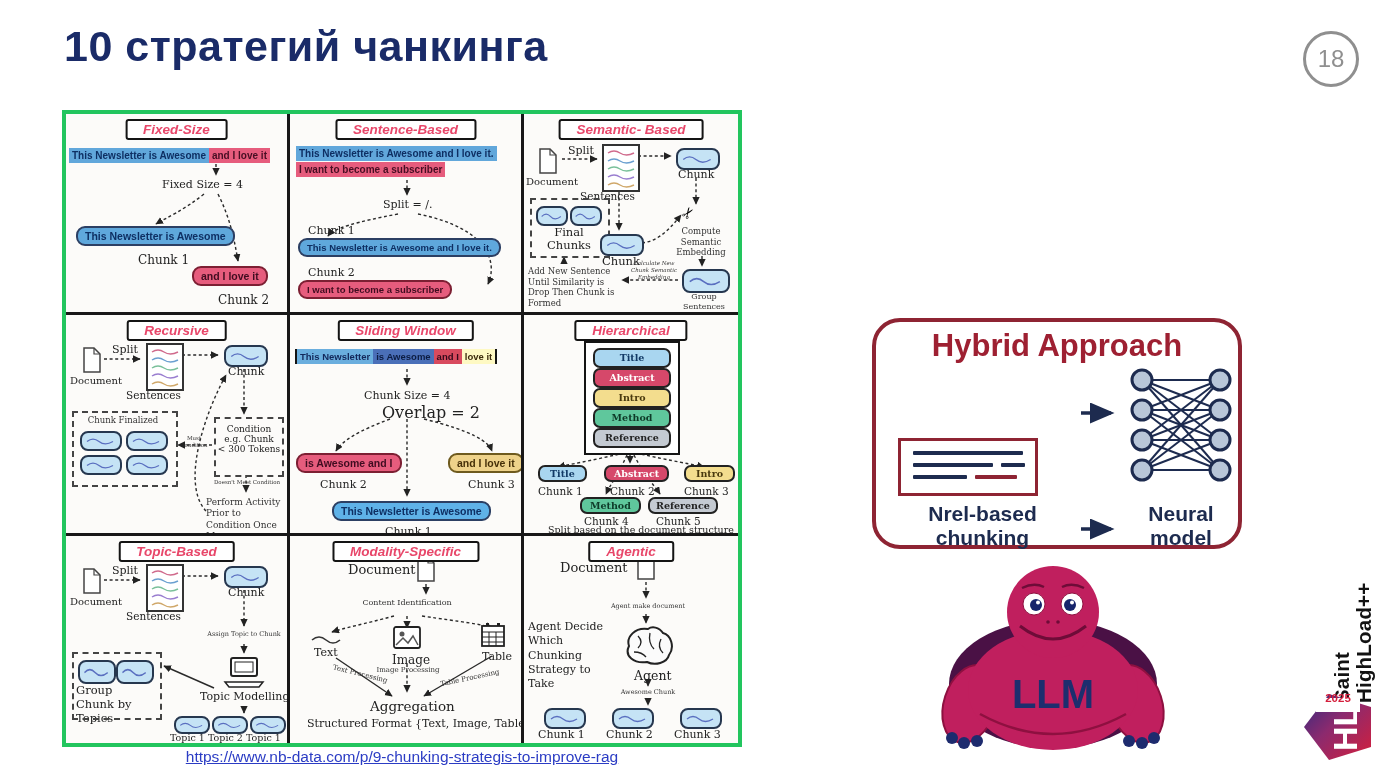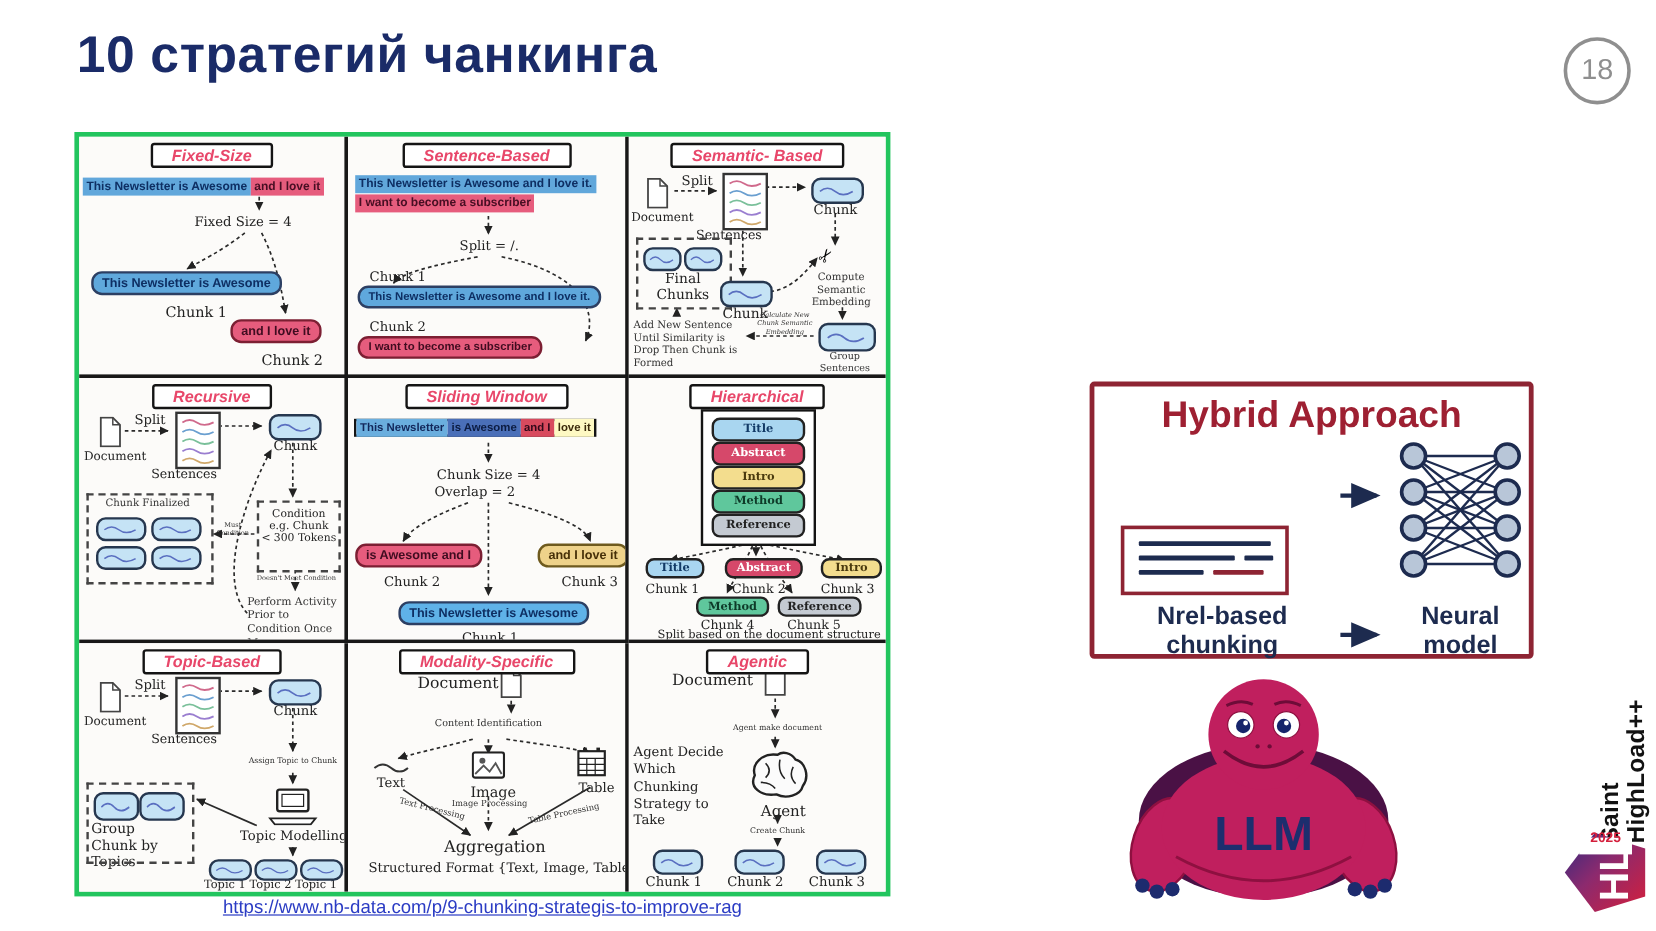--- a/index.html
+++ b/index.html
@@ -45,21 +45,21 @@
   .spill{border:2px solid #222;border-radius:7px;font-family:"DejaVu Serif",serif;font-weight:bold;
          text-align:center;position:absolute;white-space:nowrap;z-index:2;}
   .icon{position:absolute;z-index:2;}
 
   
   .url-wrap{position:absolute;left:62px;top:748px;width:680px;text-align:center;}
   .url-link{font-size:15.5px;color:#2b3cc4;text-decoration:underline;cursor:pointer;}
 
   
   .hybrid-card{position:absolute;left:872px;top:318px;width:370px;height:231px;box-sizing:border-box;
-               border:4px solid #8e2433;border-radius:4px;background:#fff;margin-left:36px;}
+               border:4px solid #8e2433;border-radius:28px;background:#fff;}
   .hybrid-title{position:absolute;left:0;top:6px;width:100%;text-align:center;
                 font-size:31px;font-weight:bold;color:#9e2032;}
   .hlabel{position:absolute;font-weight:bold;font-size:21px;color:#1d2b4f;text-align:center;line-height:1.12;}
   .licon{position:absolute;left:22px;top:116px;width:140px;height:58px;border:3.5px solid #8e2433;
          background:#fff;box-sizing:border-box;}
   .licon i{position:absolute;height:4px;background:#1d2b4f;border-radius:1px;}
   .licon i.red{background:#8e2433;}
 
   
   .conf-name{position:absolute;left:1290px;top:612px;width:132px;height:50px;transform:rotate(-90deg);
@@ -258,21 +258,21 @@
       <path class="dash" d="M117,54 L117,70"></path>
       <path class="dash" d="M100,104 C68,116 52,126 46,136"></path>
       <path class="dash" d="M117,104 L117,181"></path>
       <path class="dash" d="M134,104 C182,116 198,126 202,136"></path>
     </svg>
     <div class="cellhead">Sliding Window</div>
     <div class="sbar" style="top:34px;left:5px;font-size:9.5px;border:2px solid #141414">
       <span style="background:#6aaede;color:#12275a">This Newsletter</span><span style="background:#4a6fb8;color:#0c1c42">is Awesome</span><span style="background:#d84a5e;color:#33091a">and I</span><span style="background:#fef9c3;color:#3c2b0c">love it</span>
     </div>
     <div class="ds" style="top:74px;left:74px;font-size:11px">Chunk Size = 4</div>
-    <div class="ds" style="top:88px;left:72px;font-size:11px">Overlap = 2</div>
+    <div class="ds" style="top:88px;left:92px;font-size:16px">Overlap = 2</div>
     <div class="tpill pink" style="top:138px;left:6px">is Awesome and I</div>
     <div class="ds" style="top:163px;left:30px;font-size:11px">Chunk 2</div>
     <div class="tpill yellow" style="top:138px;left:158px">and I love it</div>
     <div class="ds" style="top:163px;left:178px;font-size:11px">Chunk 3</div>
     <div class="tpill blue" style="top:186px;left:42px;background:#5fb2e8">This Newsletter is Awesome</div>
     <div class="ds" style="top:210px;left:95px;font-size:11px">Chunk 1</div>
   </div>
 
   <div class="cell r2 c3">
     <svg class="ar" width="214" height="221">
@@ -428,21 +428,21 @@
       <path d="M2,1 H12 L18,7 V25 H2 Z" fill="#fff" stroke="#444" stroke-width="1.5"></path>
           <path d="M12,1 V7 H18" fill="none" stroke="#444" stroke-width="1.2"></path>
     </svg>
     <div class="tiny" style="left:86px;top:66px;width:76px;font-size:6.5px">Agent make document</div>
     <div class="ds" style="top:84px;left:4px;font-size:11px;white-space:normal;width:88px;line-height:1.3">Agent Decide Which Chunking Strategy to Take</div>
     <svg class="icon" style="left:96px;top:88px" width="56" height="42">
       <path d="M28,5 C15,3 6,13 9,22 C4,32 14,40 27,38 C35,42 47,39 49,31 C55,23 51,11 43,9 C39,3 32,2 28,5 Z" fill="#fbfbfb" stroke="#222" stroke-width="2"></path>
       <path d="M18,12 Q24,18 18,24 M30,9 Q28,19 34,25 M41,15 Q37,23 43,29 M14,28 Q22,28 26,33" stroke="#222" stroke-width="1.3" fill="none"></path>
     </svg>
     <div class="ds" style="top:132px;left:110px;font-size:12.5px">Agent</div>
-    <div class="tiny" style="left:88px;top:152px;width:72px;font-size:6.5px">Create Chunk</div>
+    <div class="tiny" style="left:88px;top:152px;width:72px;font-size:6.5px">Awesome Chunk</div>
     <div class="mp" style="left:20px;top:172px;width:38px;height:17px">
       <svg viewBox="0 0 38 17" preserveAspectRatio="none">
             <path d="M5,9 Q11,4 17,9 T31,9" stroke="#5a6fc0" stroke-width="1.3" fill="none"></path>
           </svg>
     </div>
     <div class="mp" style="left:88px;top:172px;width:38px;height:17px">
       <svg viewBox="0 0 38 17" preserveAspectRatio="none">
             <path d="M5,9 Q11,4 17,9 T31,9" stroke="#5a6fc0" stroke-width="1.3" fill="none"></path>
           </svg>
     </div>

